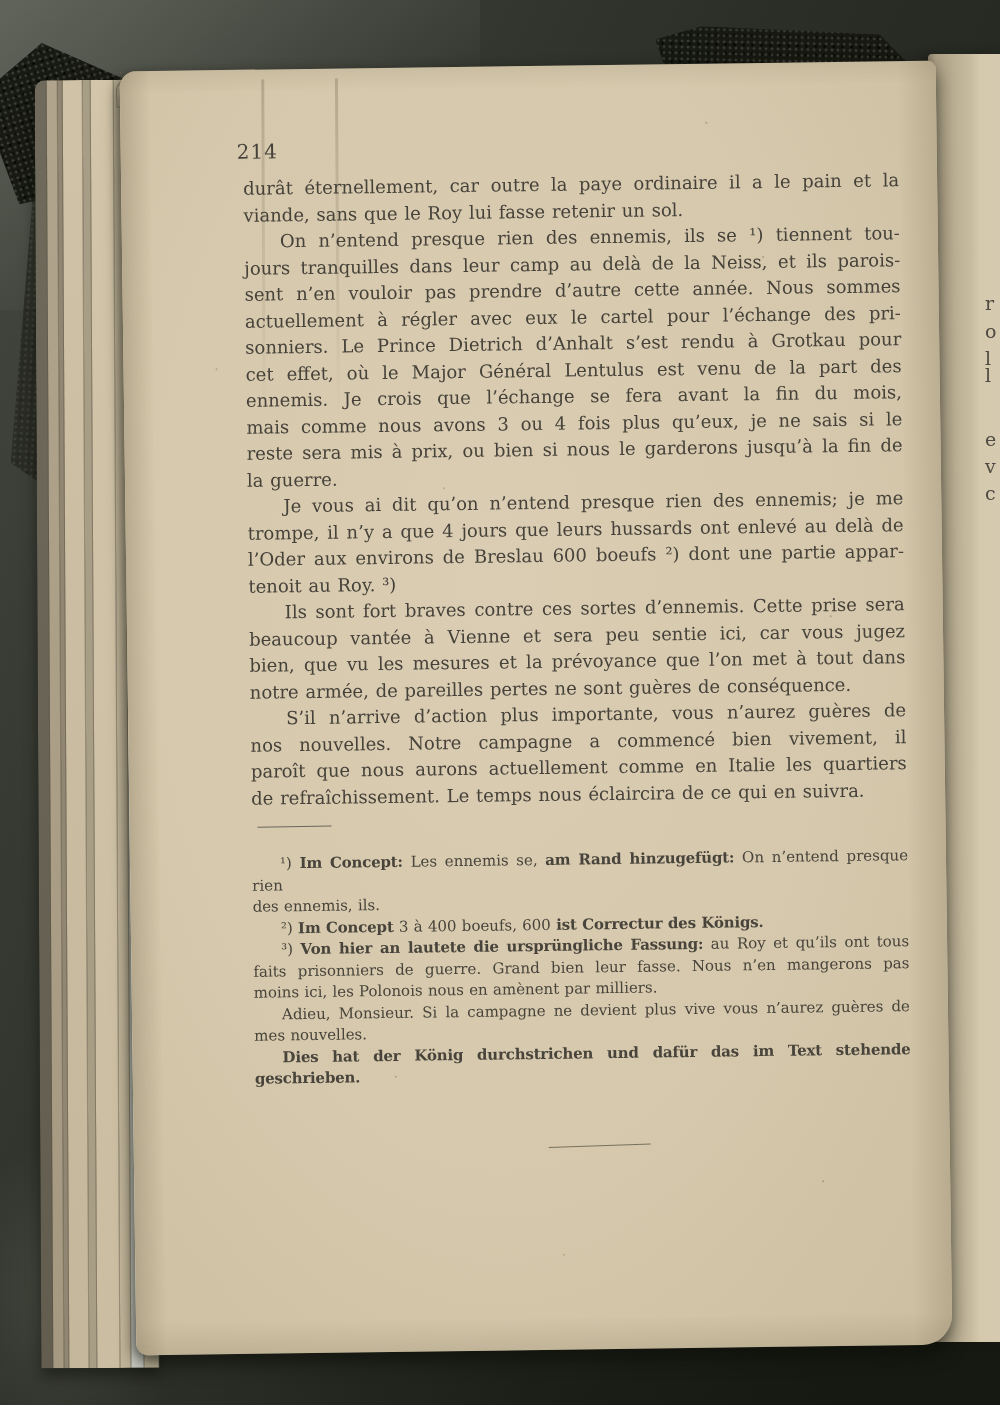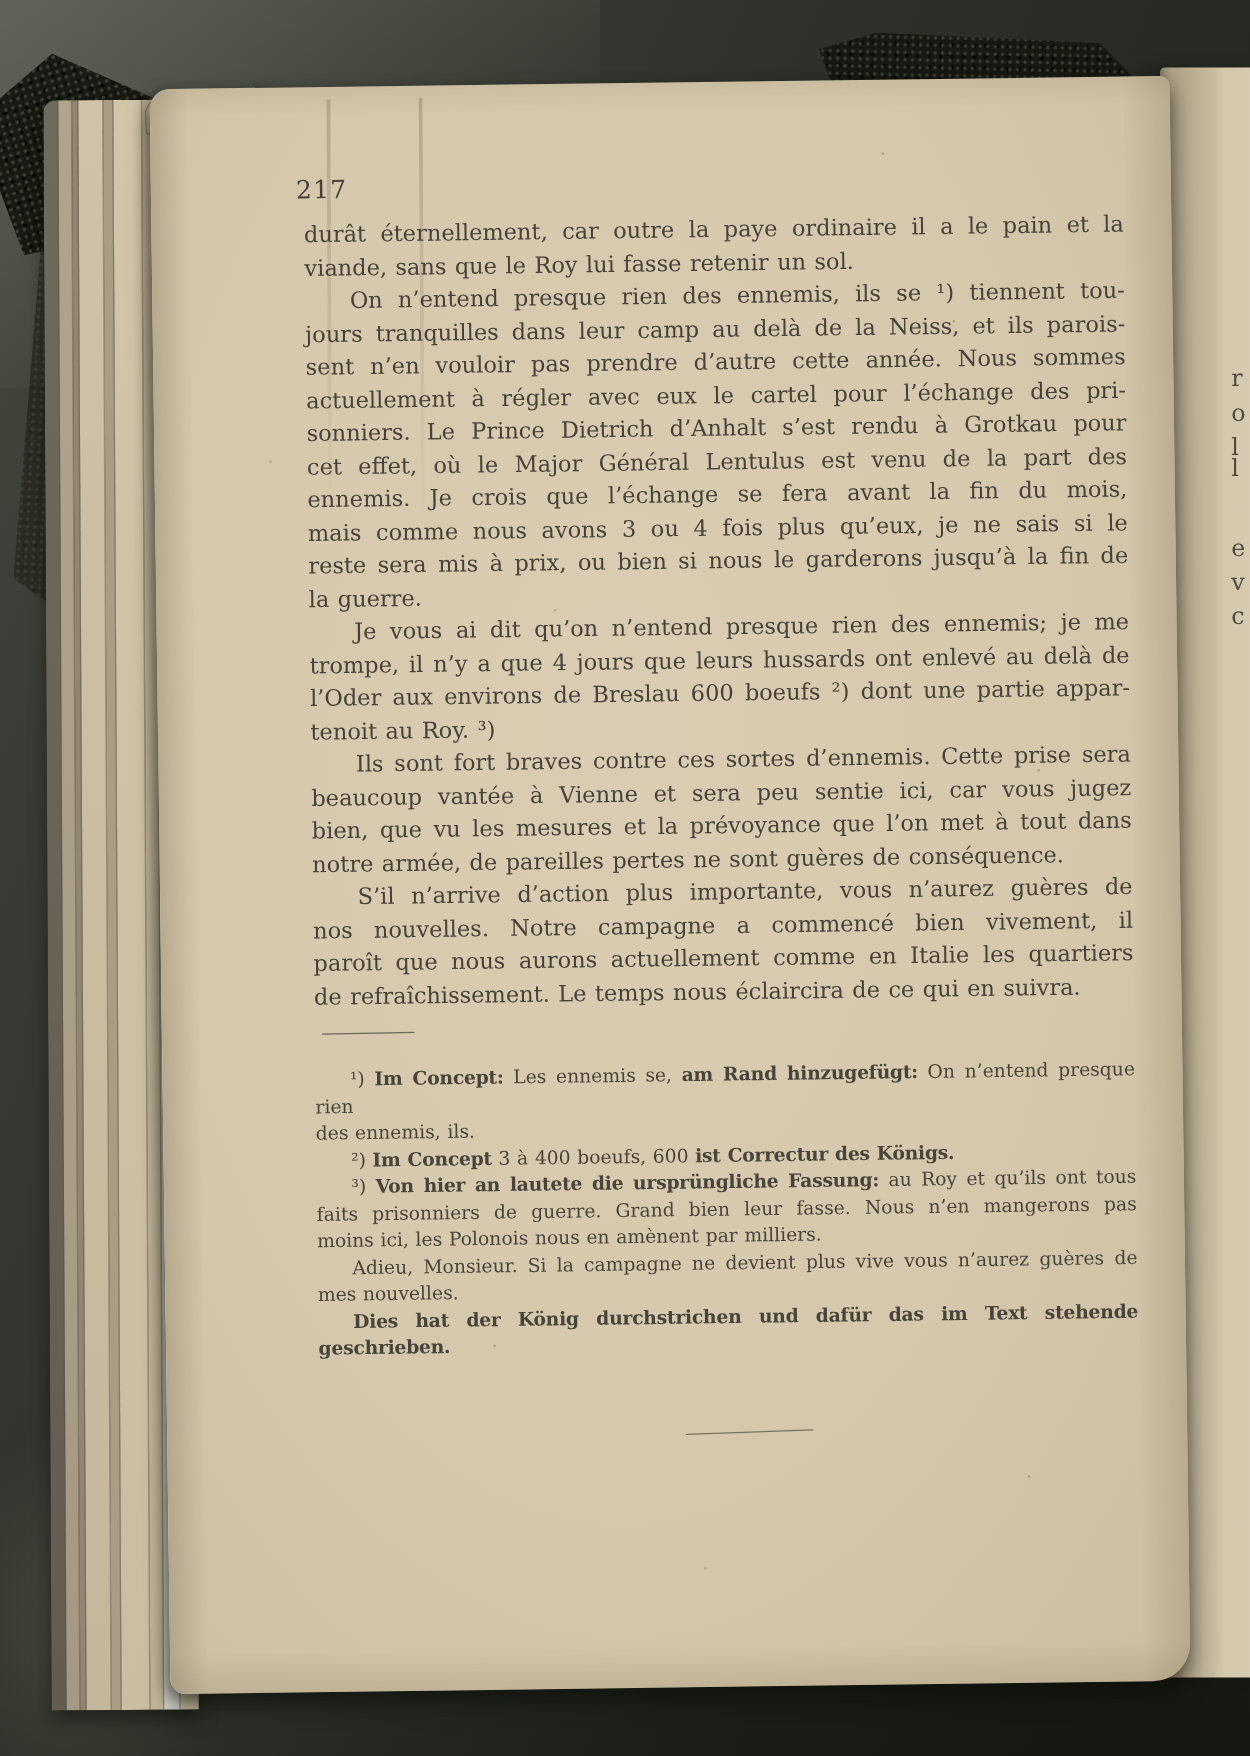--- a/index.html
+++ b/index.html
@@ -139,21 +139,21 @@
     </div>
 
   <div class="step s1"></div>
   <div class="step s2"></div>
 
   <div class="main-page">
     <div class="curl curl1"></div>
     <div class="curl curl2"></div>
     <div class="foxing"></div>
 
-    <div class="page-number">217</div>
+    <div class="page-number">214</div>
     <div class="body-text">
         <div class="bline">durât éternellement, car outre la paye ordinaire il a le pain et la</div>
         <div class="bline last">viande, sans que le Roy lui fasse retenir un sol.</div>
         <div class="bline ind">On n’entend presque rien des ennemis, ils se ¹) tiennent tou-</div>
         <div class="bline">jours tranquilles dans leur camp au delà de la Neiss, et ils parois-</div>
         <div class="bline">sent n’en vouloir pas prendre d’autre cette année. Nous sommes</div>
         <div class="bline">actuellement à régler avec eux le cartel pour l’échange des pri-</div>
         <div class="bline">sonniers. Le Prince Dietrich d’Anhalt s’est rendu à Grotkau pour</div>
         <div class="bline">cet effet, où le Major Général Lentulus est venu de la part des</div>
         <div class="bline">ennemis. Je crois que l’échange se fera avant la fin du mois,</div>

